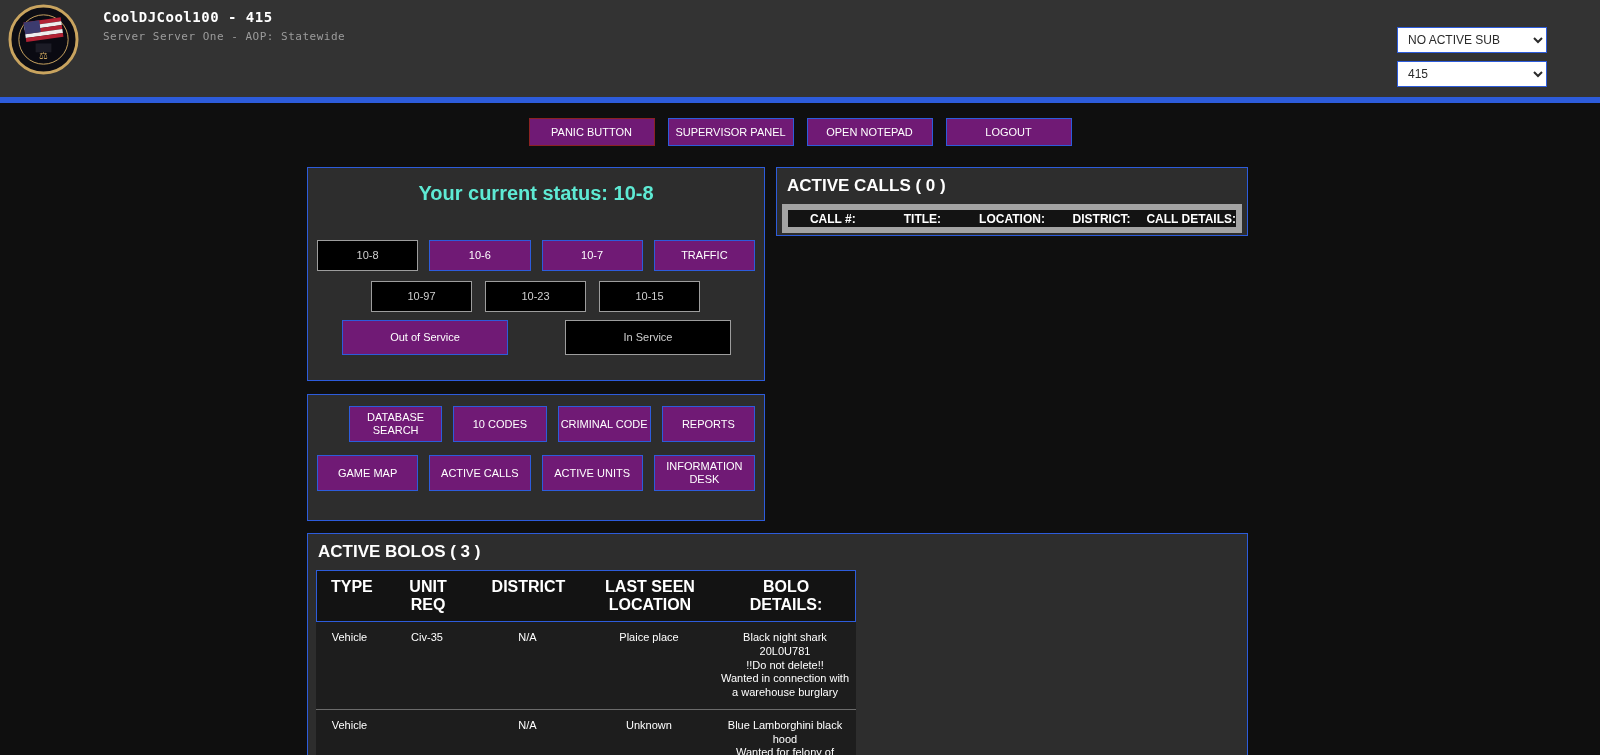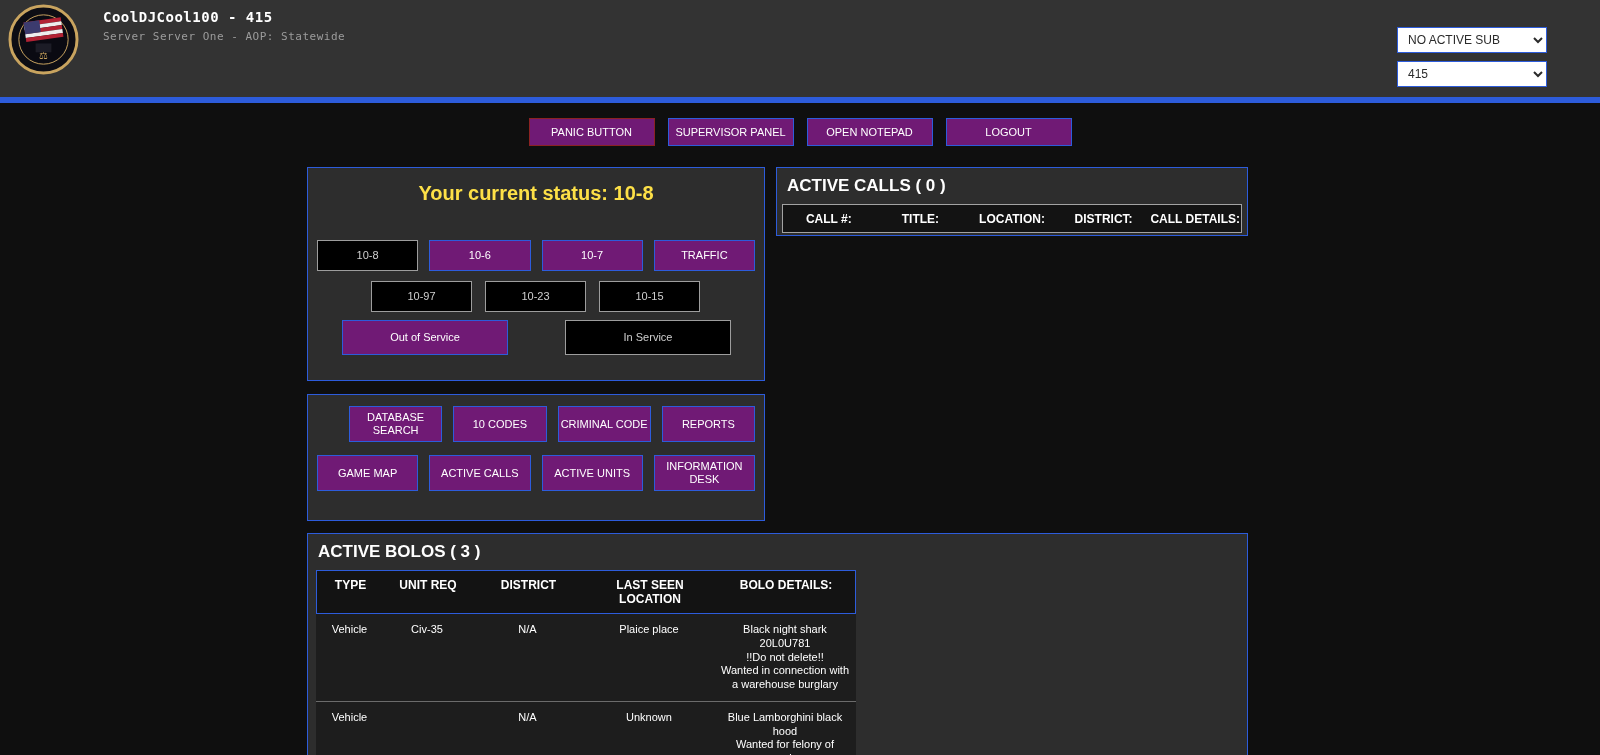--- a/index.html
+++ b/index.html
@@ -26,45 +26,45 @@
   .btn-panic { border-color:#8b2323; }
 
   .toolbar { position:absolute; top:15px; left:0; width:100%; display:flex; justify-content:center; gap:13px; }
   .toolbar .btn { width:126px; height:28px; }
 
   .panel { position:absolute; background:#2d2d2d; border:1px solid #2d5cdb; }
   .panel-heading { font-size:17px; font-weight:bold; color:#ffffff; padding:8px 0 0 10px; }
 
   
   .status-panel { left:307px; top:64px; width:458px; height:214px; }
-  .status-heading { font-size:20px; font-weight:bold; color:#fde047; text-align:center; padding-top:14px; }
+  .status-heading { font-size:20px; font-weight:bold; color:#5eead4; text-align:center; padding-top:14px; }
   .status-setby { font-size:13px; color:#e4e4e4; text-align:center; margin-top:7px; }
   .status-row1 { position:absolute; top:72px; left:9px; right:9px; display:flex; gap:11px; }
   .status-row1 .btn { flex:1; height:31px; }
   .status-row2 { position:absolute; top:113px; left:63px; display:flex; gap:13px; }
   .status-row2 .btn { width:101px; height:31px; }
   .status-row3 { position:absolute; top:152px; left:34px; display:flex; gap:57px; }
   .status-row3 .btn { width:166px; height:35px; }
 
   
   .calls-panel { left:776px; top:64px; width:472px; height:69px; }
-  .calls-table { position:absolute; left:5px; right:5px; top:36px; height:29px; display:grid; grid-template-columns:repeat(5,1fr); align-items:center; background:#131313; border:1px solid #a3a3a3; }
+  .calls-table { position:absolute; left:5px; right:5px; top:36px; height:29px; display:grid; grid-template-columns:repeat(5,1fr); align-items:center; background:#131313; border:6px solid #a3a3a3; }
   .calls-table .th { font-size:12px; font-weight:bold; color:#ffffff; text-align:center; }
 
   
   .nav-panel { left:307px; top:291px; width:458px; height:127px; }
   .nav-row1 { position:absolute; top:11px; left:9px; right:9px; display:flex; gap:11px;margin-left:32px; }
   .nav-row2 { position:absolute; top:60px; left:9px; right:9px; display:flex; gap:11px; }
   .nav-panel .btn { flex:1; height:36px; }
 
   
   .bolos-panel { left:307px; top:430px; width:941px; height:250px; }
   .bolo-table { position:absolute; left:8px; top:36px; width:540px; }
   .bolo-head { display:grid; grid-template-columns:67px 88px 113px 130px 142px; background:#131313; border:1px solid #2d5cdb; }
-  .bolo-head .th { padding:7px 14px; font-size:12px; font-weight:bold; color:#ffffff; text-align:center; }
+  .bolo-head .th { padding:7px 14px; font-size:16px; font-weight:bold; color:#ffffff; text-align:center; }
   .bolo-row { display:grid; grid-template-columns:67px 88px 113px 130px 142px; background:#1d1d1d; border-bottom:1px solid #6b6b6b; }
   .bolo-row .td { padding:9px 3px; font-size:11px; color:#ffffff; text-align:center; line-height:1.25; }
   .bolo-row .td.details { white-space:pre-line; }
 </style>
 </head>
 <body>
 
 <div class="page">
 
   <div class="header">

